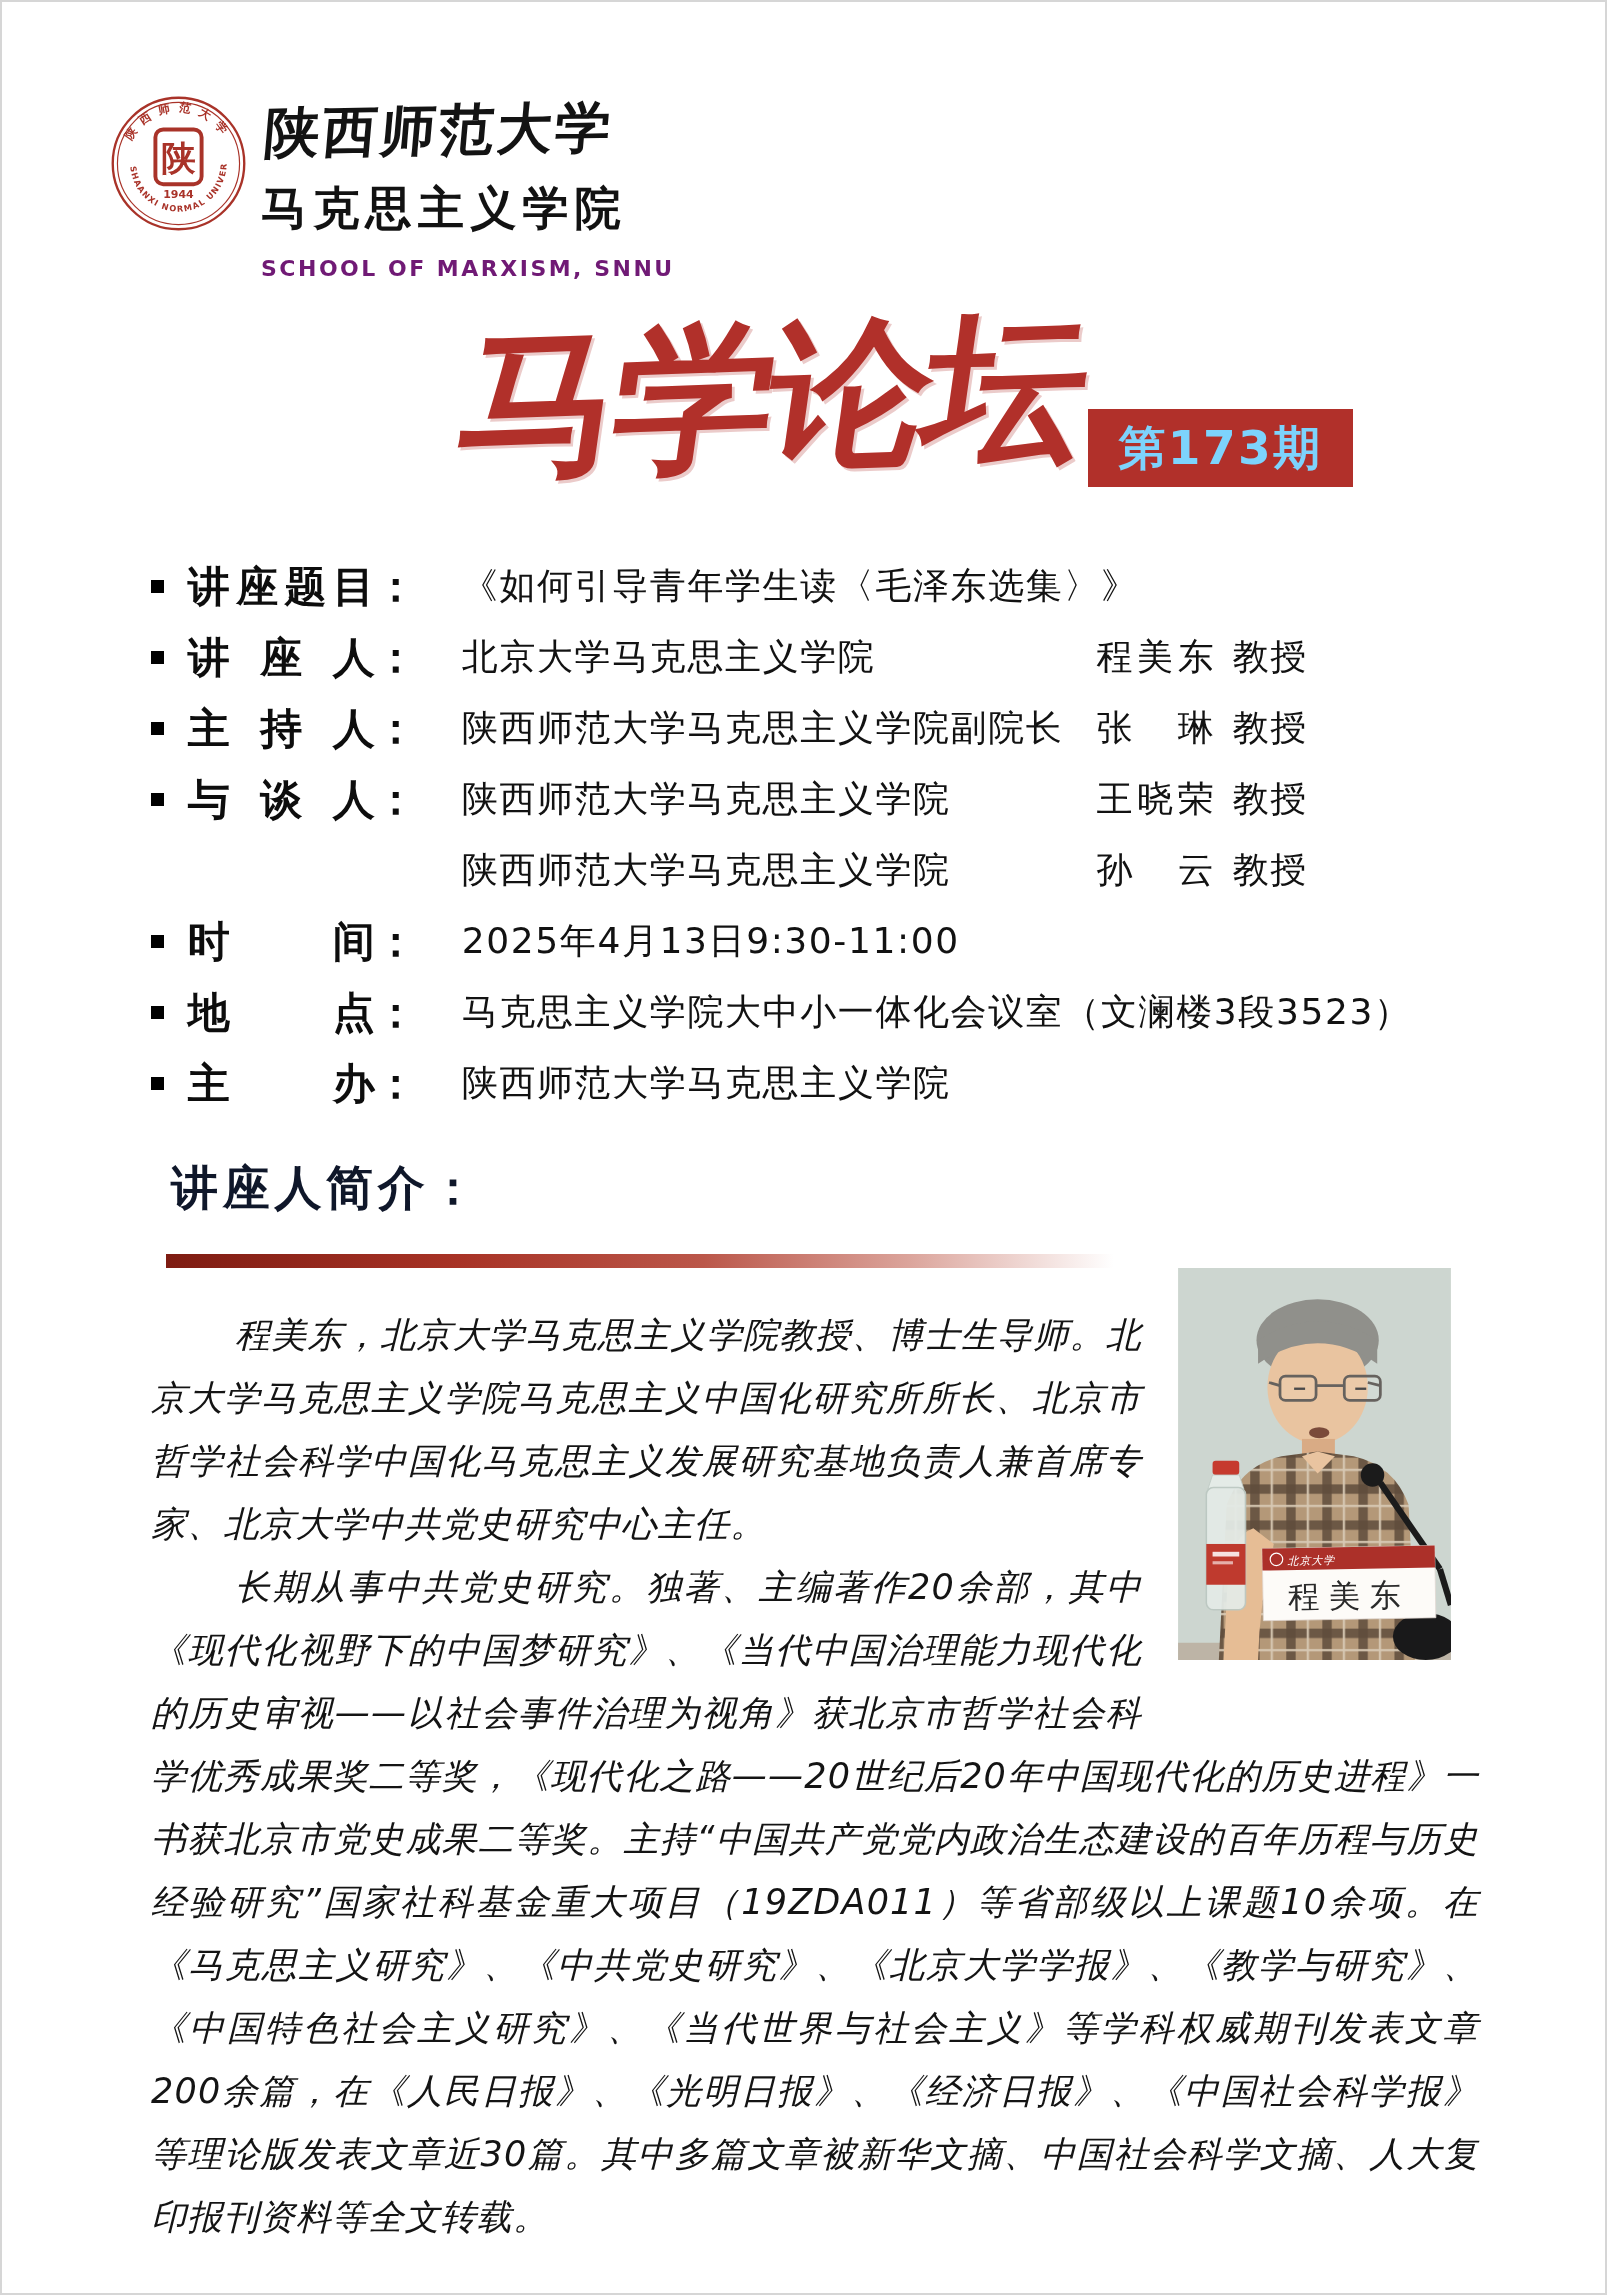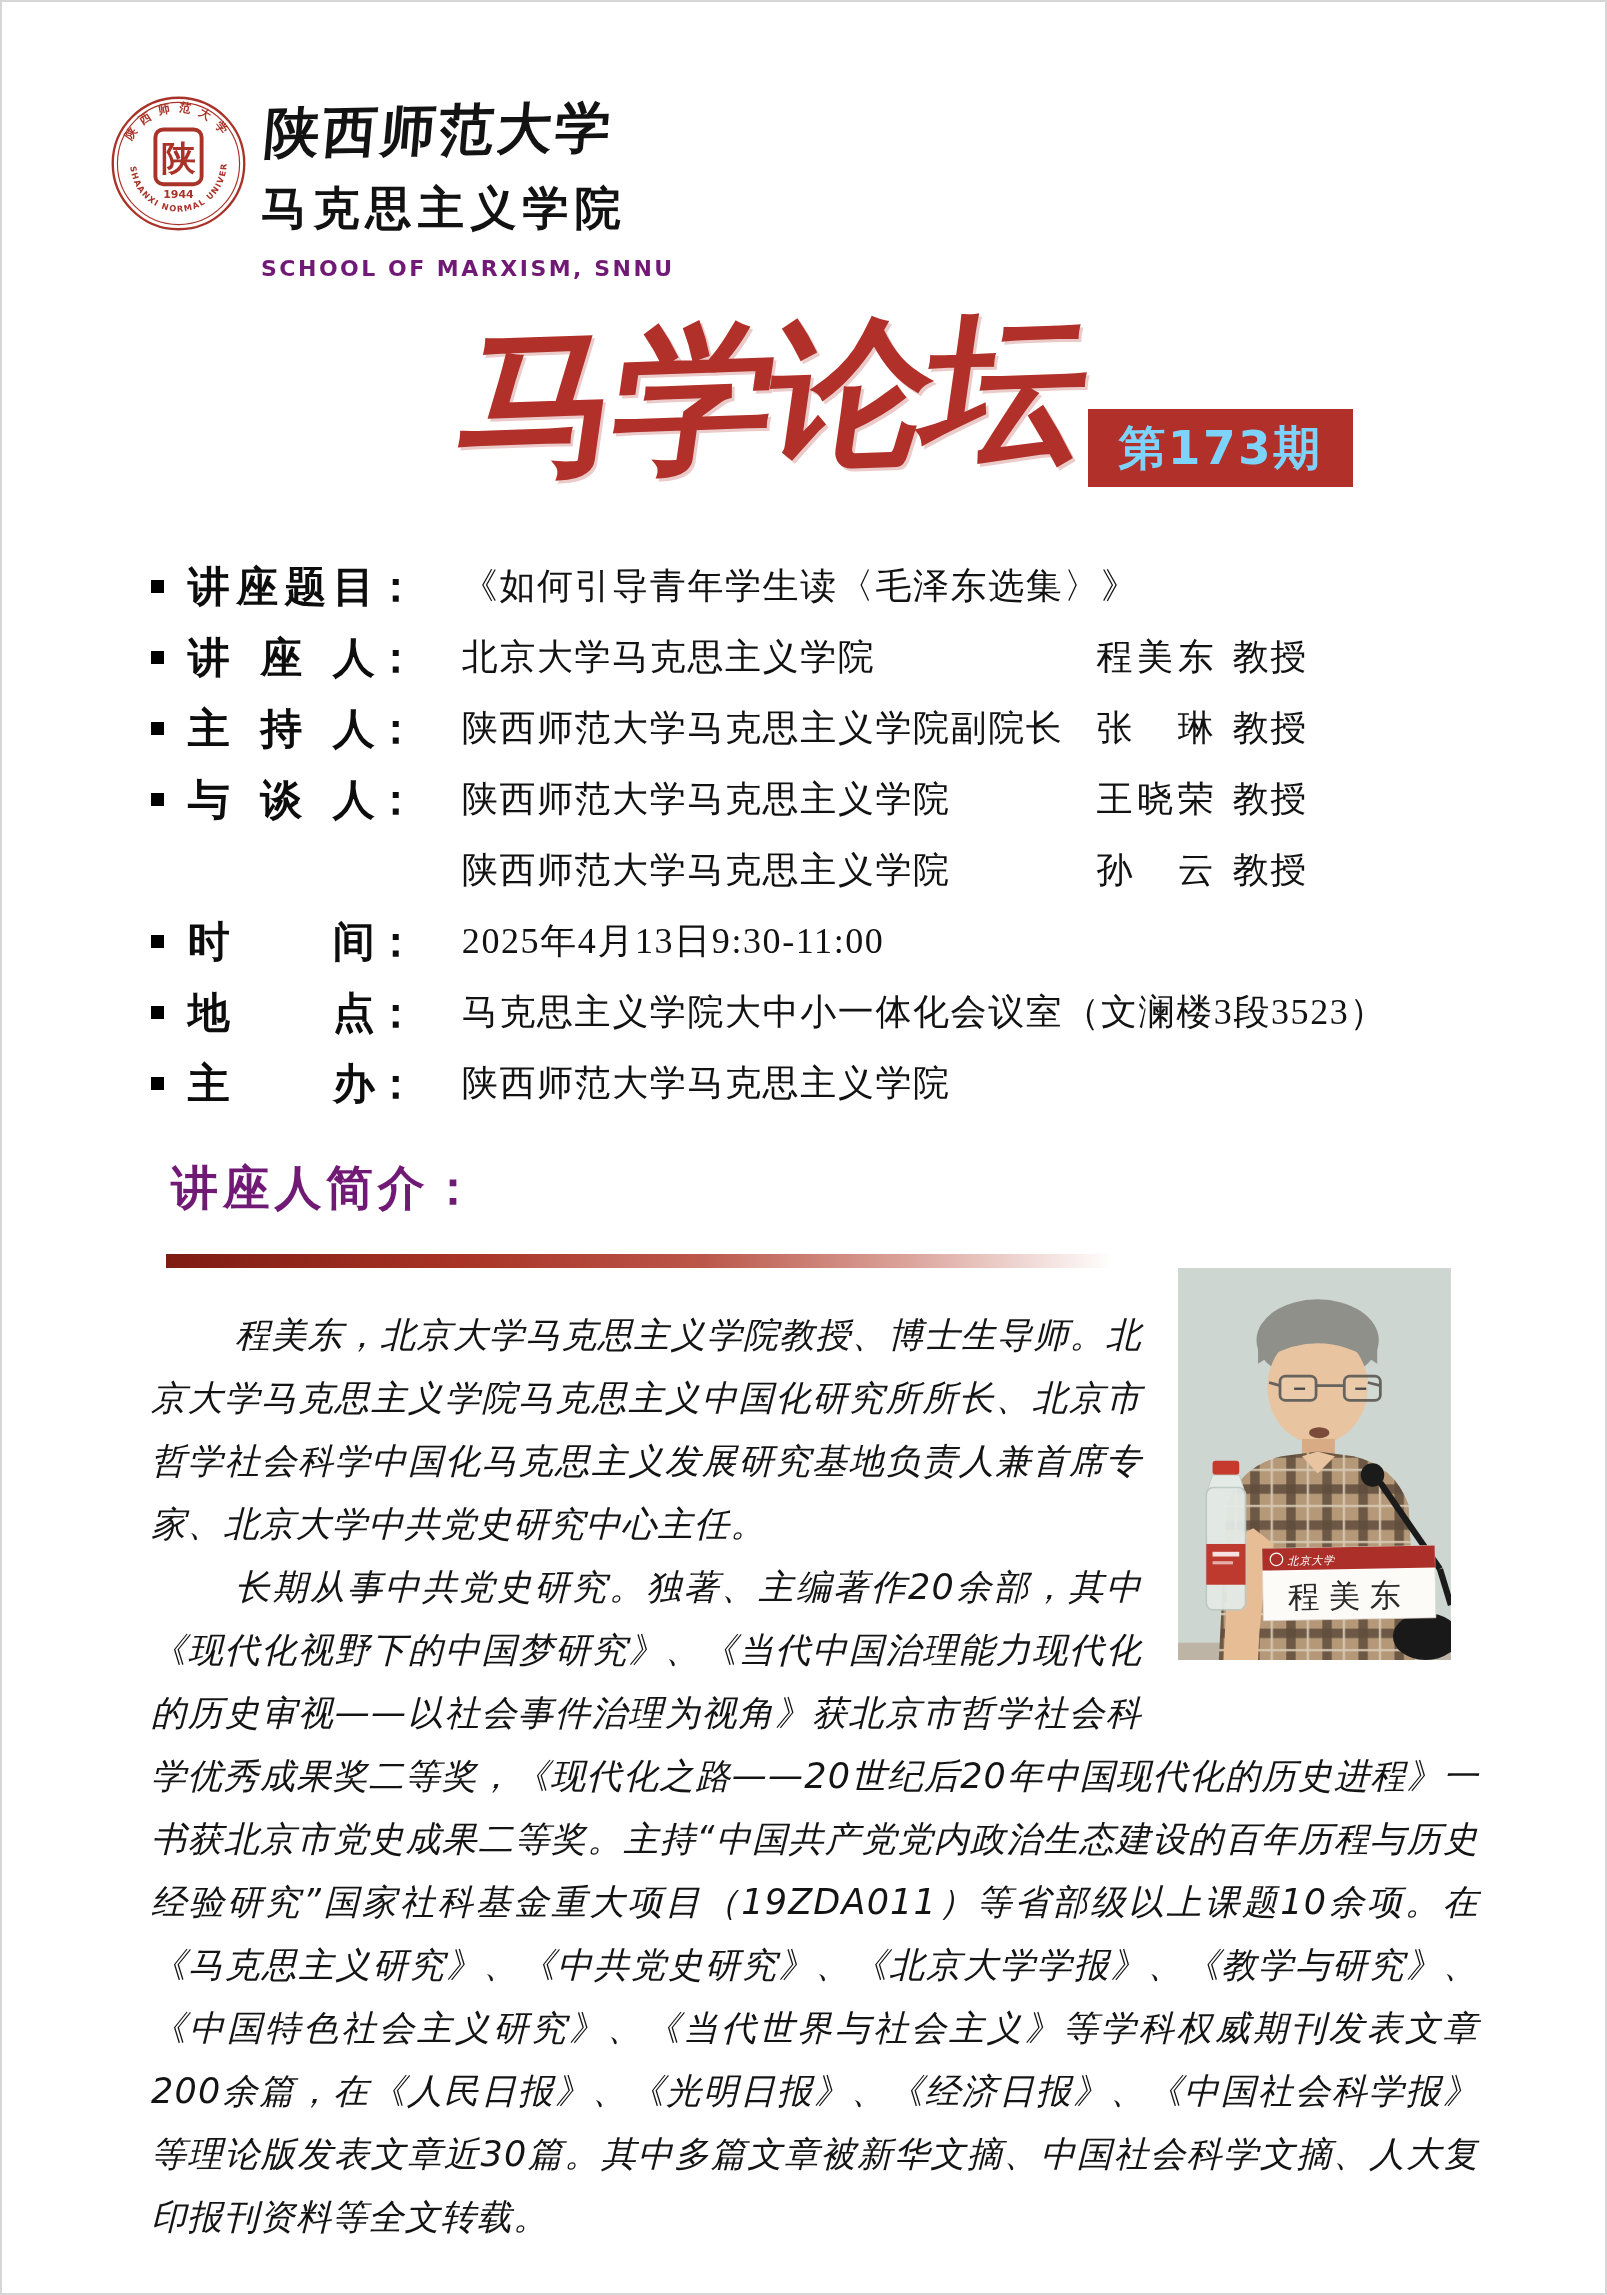--- a/index.html
+++ b/index.html
@@ -27,36 +27,36 @@
     transform:skewX(-10deg) rotate(-2deg); transform-origin:center; white-space:nowrap;
     text-shadow:3.1px 3.1px 0 rgba(177,48,42,0.25);
   }
   .issue-badge {
     position:absolute; left:1086px; top:407px; width:265px; height:78px;
     background:#b1302a; color:#7dd3fc; display:flex; align-items:center; justify-content:center;
     font-size:47px; font-weight:700; letter-spacing:2.4px;
   }
 
   
-  .details { position:absolute; left:149px; top:549px; width:1358px;font-family:Liberation Serif, serif; }
+  .details { position:absolute; left:149px; top:549px; width:1358px; }
   .d-row { display:flex; align-items:center; height:71px; }
   .bullet { width:13.3px; height:13.3px; background:#000; margin-right:23.5px; flex:none; }
   .no-bullet .bullet { visibility:hidden; }
   .d-label {
     width:187px; flex:none; font-size:42px; font-weight:900; color:#0d0d0d;
     text-align:justify; text-align-last:justify; letter-spacing:0; white-space:nowrap; overflow:visible;
   }
   .d-colon { width:36px; flex:none; font-size:42px; font-weight:900; color:#0d0d0d; }
   .d-val { margin-left:51px; font-size:36px; letter-spacing:1.6px; white-space:nowrap; }
   .d-org { display:inline-block; width:622px; letter-spacing:1.6px; vertical-align:baseline; }
   .d-name { display:inline-block; width:119px; margin-left:12.6px; text-align:justify; text-align-last:justify; vertical-align:baseline; }
   .d-prof { display:inline-block; margin-left:17.3px; }
 
   
-  .bio-heading { position:absolute; left:169px; top:1155px; font-size:47px; font-weight:700; letter-spacing:4.7px; color:#701a75; }
+  .bio-heading { position:absolute; left:169px; top:1155px; font-size:47px; font-weight:700; letter-spacing:4.7px; color:#0f172a; }
   .bio-bar {
     position:absolute; left:164px; top:1252px; width:977px; height:14px;
     background:linear-gradient(90deg,#7e1c12 0%,#a83326 30%,#bb574a 55%,#dba49b 76%,rgba(255,255,255,0) 97%);
   }
   .bio-body {
     position:absolute; left:149px; top:1302px; width:1328px;
     font-size:35px; line-height:63px; letter-spacing:1.2px; text-align:justify; color:#141414;
   }
   .bio-body p { margin:0; text-indent:2.4em;font-style:italic; }
   .bio-photo { float:right; width:273px; height:392px; margin:-36px 28px 58px 36px; }

